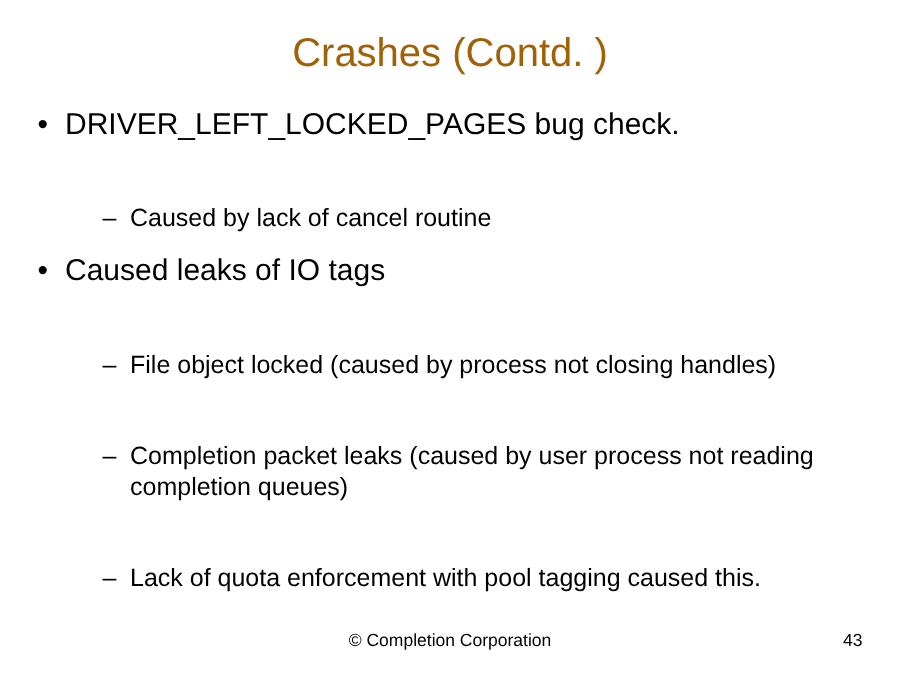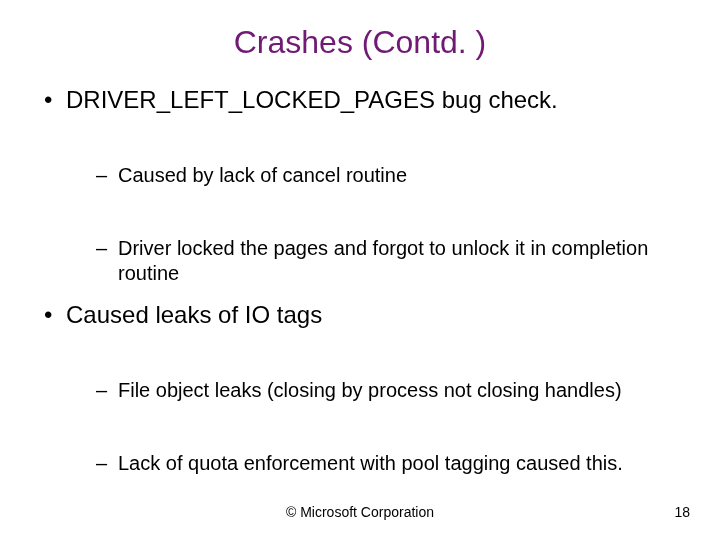--- a/index.html
+++ b/index.html
@@ -15,24 +15,24 @@
   .slide {
     position: relative;
     width: 720px;
     height: 540px;
     box-sizing: border-box;
   }
   .title {
     text-align: center;
     font-size: 32px;
     padding-top: 24px;
-    color: #701a75;
+    color: #a16207;
   }
   .content {
-    padding: 24px 40px 0 44px;
+    padding: 24px 40px 0 30px;
   }
   ul.level1 {
     list-style: none;
     padding: 0;
     margin: 0;
   }
   ul.level1 > li {
     font-size: 24px;
     line-height: 1.25;
     margin-bottom: 6px;
@@ -83,28 +83,28 @@
 
 <div class="slide">
   <div class="title">Crashes (Contd. )</div>
 
   <div class="content">
     <ul class="level1">
       <li>
         <span>DRIVER_LEFT_LOCKED_PAGES bug check.</span>
         <ul class="level2">
           <li>Caused by lack of cancel routine</li>
-          <li>Driver locked the pages and forgot to unlock it in completion routine</li>
         </ul>
       </li>
       <li>
         <span>Caused leaks of IO tags</span>
         <ul class="level2">
-          <li>File object leaks (closing by process not closing handles)</li>
+          <li>File object locked (caused by process not closing handles)</li>
+          <li>Completion packet leaks (caused by user process not reading completion queues)</li>
           <li>Lack of quota enforcement with pool tagging caused this.</li>
         </ul>
       </li>
     </ul>
   </div>
 
-  <div class="footer-center">© Microsoft Corporation</div>
-  <div class="footer-right">18</div>
+  <div class="footer-center">© Completion Corporation</div>
+  <div class="footer-right">43</div>
 </div>
 
 </body></html>

